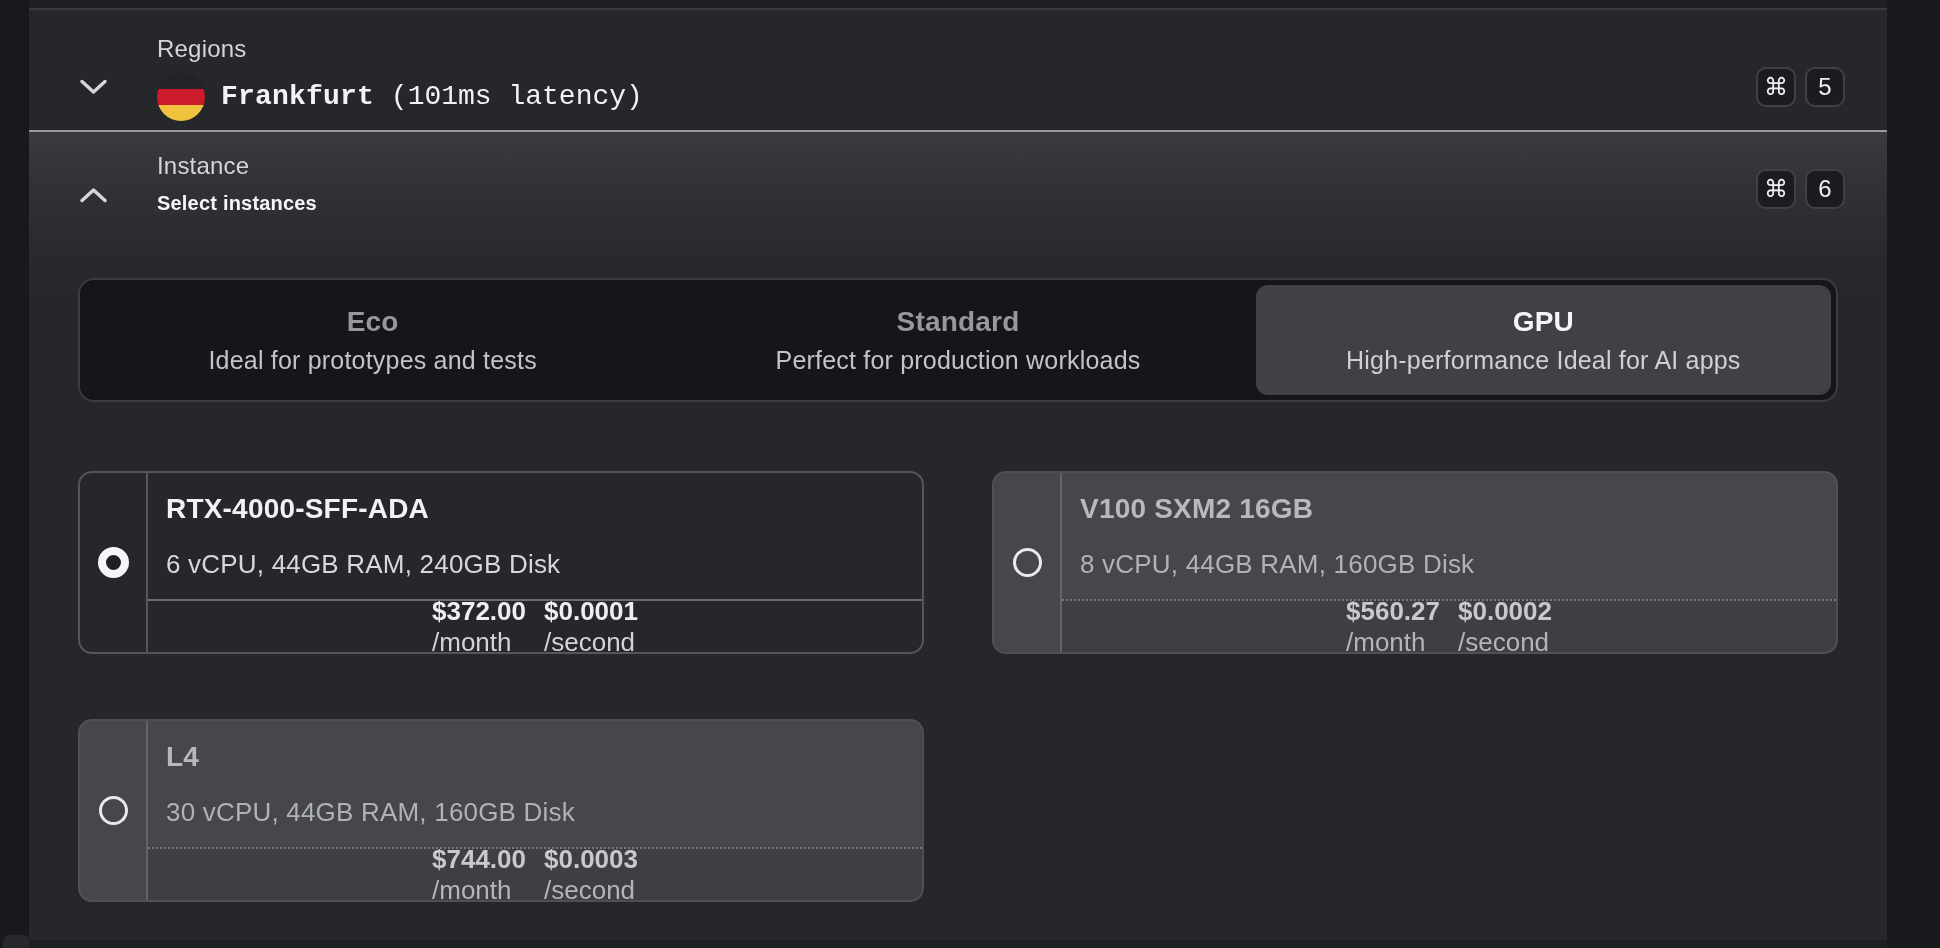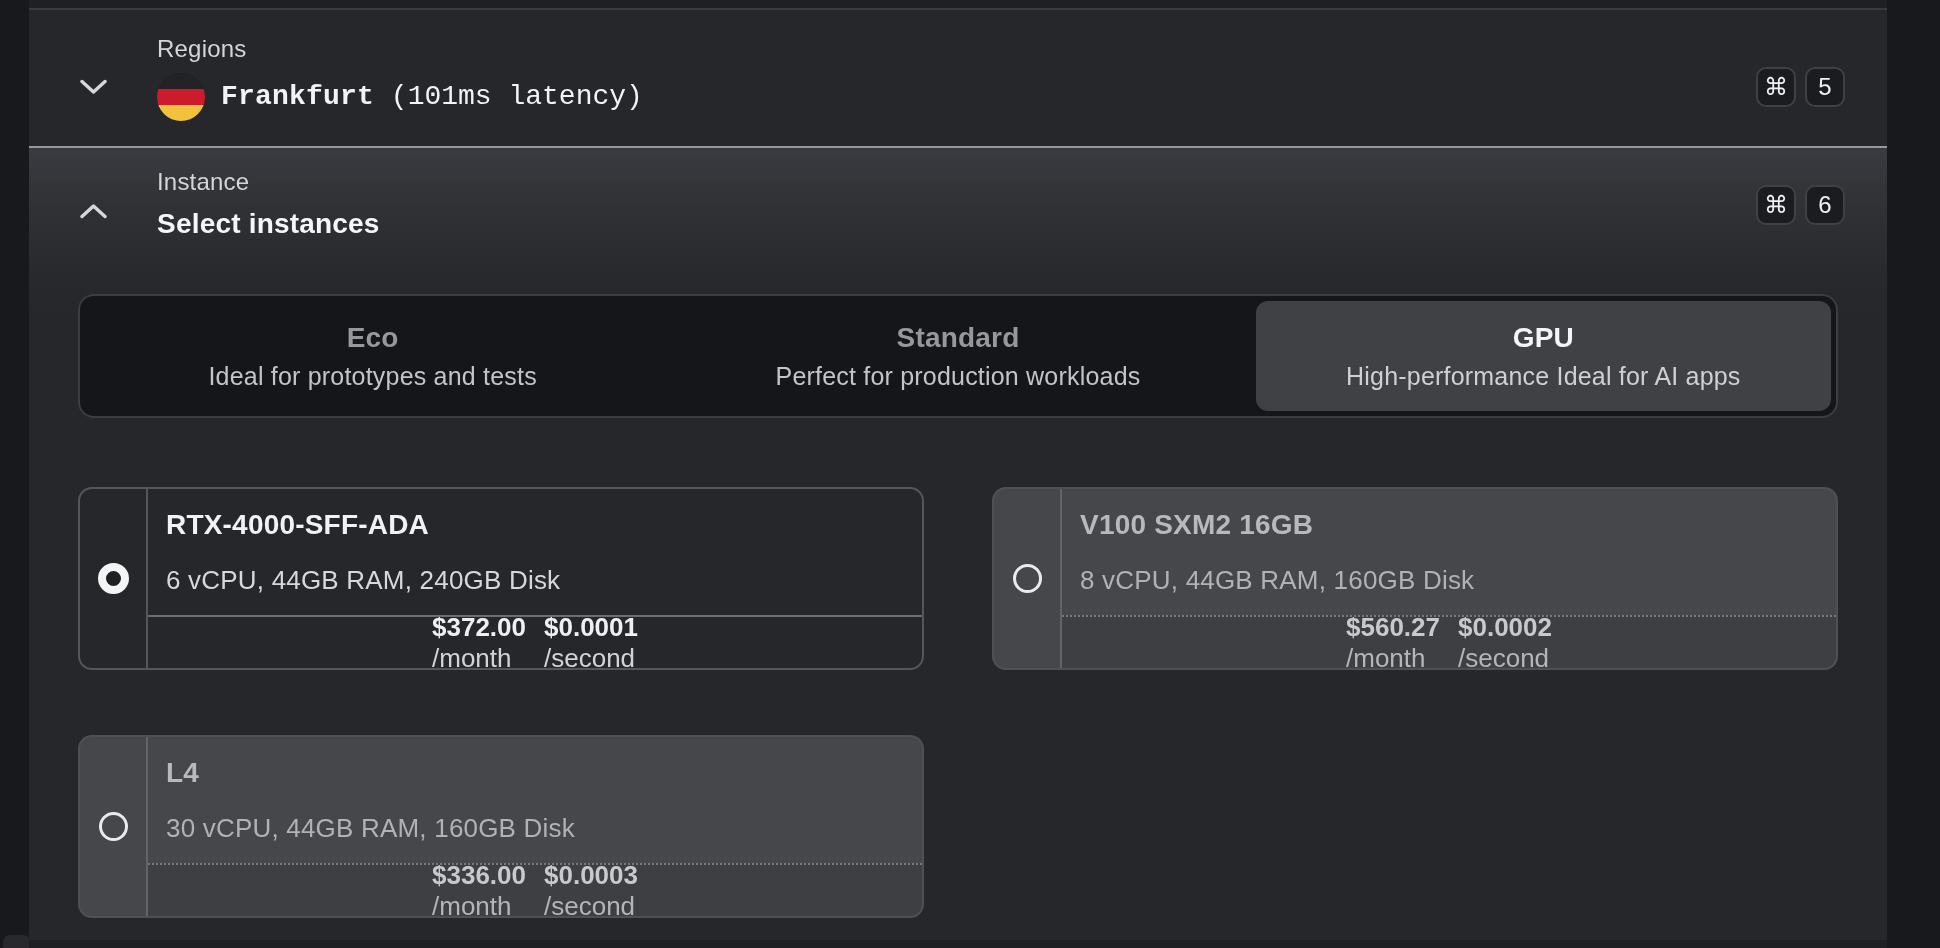--- a/index.html
+++ b/index.html
@@ -15,21 +15,21 @@
   .content {
     position:absolute; left:29px; top:0; width:1858px; height:948px;
     background:#26272a;
   }
   
   .top-band {
     height:10px; background:#1f2023; border-bottom:2px solid #3a3b3f;
   }
   
   .regions {
-    position:relative; height:136px; background:#26272a;
+    position:relative; height:120px; background:#26272a;
   }
   .chev {
     position:absolute; left:49px; width:30px; height:30px;
     display:flex; align-items:center; justify-content:center; cursor:pointer;
   }
   .chev svg { display:block; }
   .regions .chev { top:62px; }
   .section-text { position:absolute; left:128px; top:26px; }
   .section-label {
     font-size:24px; color:#d4d5d8; letter-spacing:.2px; line-height:26px;
@@ -59,21 +59,21 @@
   .big-divider { height:2px; background:#98999e; }
   
   .instance {
     position:relative; height:806px;
     background:linear-gradient(180deg,#3a3b40 0px,#303135 60px,#28292d 130px,#26272b 170px,#26272b 100%);
     padding-left:6px;
   }
   .instance .chev { top:48px; }
   .instance .section-text { top:21px; }
   .section-title {
-    margin-top:13px; font-size:28px; font-weight:bold; color:#f5f6f7; letter-spacing:.2px;
+    margin-top:13px; font-size:20px; font-weight:bold; color:#f5f6f7; letter-spacing:.2px;
   }
   .instance .keys { top:37px; }
   
   .tabrail {
     position:absolute; left:49px; top:146px; width:1760px; height:124px;
     background:#151619; border:2px solid #3c3d41; border-radius:16px;
     display:flex; align-items:stretch;
   }
   .tab {
     flex:1 1 0; display:flex; flex-direction:column; align-items:center;
@@ -247,21 +247,21 @@
         <div class="radio-col">
           <div class="radio"></div>
         </div>
         <div class="card-main">
           <div class="card-body">
             <div class="card-title">L4</div>
             <div class="card-specs">30 vCPU, 44GB RAM, 160GB Disk</div>
           </div>
           <div class="card-footer">
             <span class="price-pair">
-                <span class="p-strong">$336.00</span>
+                <span class="p-strong">$744.00</span>
                 <span>/month</span>
               </span>
             <span class="price-pair">
                 <span class="p-strong">$0.0003</span>
                 <span>/second</span>
               </span>
           </div>
         </div>
       </div>
 

